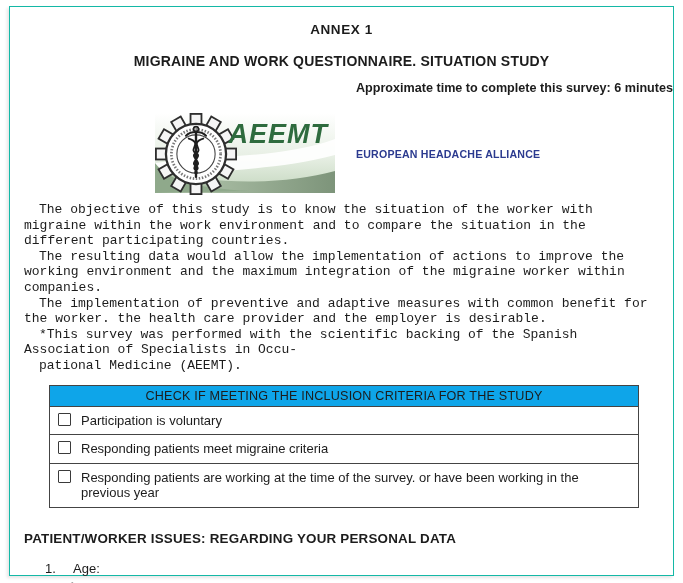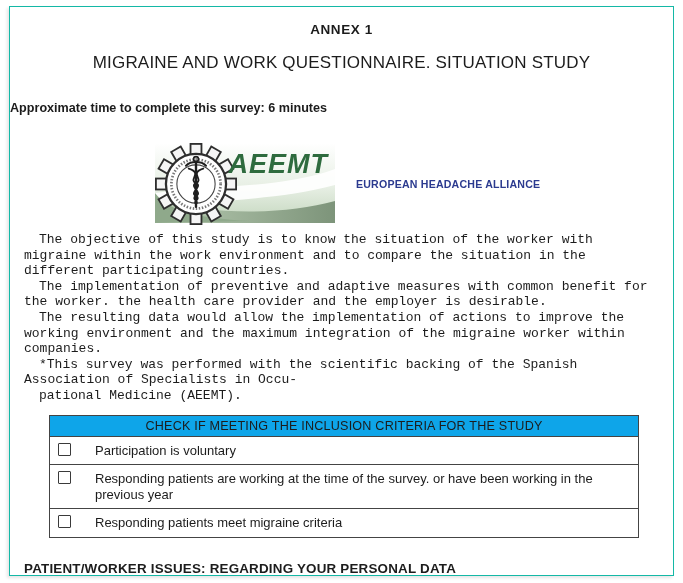--- a/index.html
+++ b/index.html
@@ -7,44 +7,44 @@
   .canvas{
     position:relative;width:683px;height:583px;background:#ffffff;
     font-family:"Liberation Sans","DejaVu Sans",sans-serif;color:#1c1c1c;overflow:hidden;
   }
   .page{
     position:absolute;top:6px;left:9px;right:9px;bottom:7px;
     background:#ffffff;border:1px solid #14b8a6;
     box-shadow:-2px 2px 3px rgba(0,0,0,0.10);
   }
   .h-annex{margin:15px 0 0;text-align:center;font-size:13.5px;font-weight:bold;letter-spacing:.6px;}
-  .h-title{margin:16px 0 0;text-align:center;font-size:17px;font-weight:normal;letter-spacing:.2px;}
-  .h-time{margin:28px 0 0;text-align:left;font-size:12.6px;font-weight:bold;}
+  .h-title{margin:16px 0 0;text-align:center;font-size:14px;font-weight:bold;letter-spacing:.2px;}
+  .h-time{margin:12px 0 0;text-align:right;font-size:12.6px;font-weight:bold;}
 
-  .logo-row{margin-top:27px;display:flex;justify-content:center;align-items:center;gap:21px;height:82px;}
+  .logo-row{margin-top:17px;display:flex;justify-content:center;align-items:center;gap:21px;height:82px;}
   .aeemt-box{position:relative;width:180px;height:80px;overflow:visible;}
   .aeemt-bg{position:absolute;inset:0;}
   .aeemt-gear{position:absolute;left:0;top:0;}
   .aeemt-text{position:absolute;right:7px;top:6px;font-size:27px;font-weight:bold;font-style:italic;letter-spacing:1px;}
   .eha-box{display:flex;flex-direction:row;align-items:center;width:172px;}
   .eha-caption{font-size:10.6px;font-weight:bold;letter-spacing:.2px;white-space:nowrap;margin-top:1px;}
 
   .body-text{margin:8px 14px 0;font-size:13px;line-height:15.6px;font-family:Liberation Mono, monospace;}
   .body-text p{margin:0;text-indent:15px;}
   .footnote{margin-top:10px;}
   .footnote .fl{display:block;}
   .footnote .fl1{text-indent:15px;}
 
   .criteria{margin:11px 0 0 39px;width:590px;border:1.5px solid #444;border-collapse:collapse;}
   .criteria-header{
     height:21px;display:flex;align-items:center;justify-content:center;
     border-bottom:1.5px solid #444;font-size:12.6px;letter-spacing:.2px;
   }
   .criteria-row{
-    display:flex;align-items:flex-start;gap:24px;padding:5px 8px 6px 8px;
+    display:flex;align-items:flex-start;gap:10px;padding:5px 8px 6px 8px;
     border-bottom:1.5px solid #444;font-size:13px;line-height:15.5px;
   }
   .criteria-row:last-child{border-bottom:none;}
   .checkbox{
     flex:0 0 auto;width:13px;height:13px;margin-top:1px;background:#fff;
     border:1.5px solid #3a3a3a;border-radius:1px;cursor:pointer;
   }
   .row-label{padding-top:1px;}
   .row-label .wrap{display:block;max-width:520px;}
 
@@ -138,43 +138,43 @@
             <use href="#star" x="41.4" y="44.8"></use>
             <use href="#star" x="49.1" y="44.1"></use>
           </g>
         </svg>
         <span class="eha-caption" style="color:#2b3a8f;">EUROPEAN HEADACHE ALLIANCE</span>
       </div>
     </div>
 
     <div class="body-text">
       <p>The objective of this study is to know the situation of the worker with migraine within the work environment and to compare the situation in the different participating countries.</p>
+      <p>The resulting data would allow the implementation of actions to improve the working environment and the maximum integration of the migraine worker within companies.</p>
       <p>The implementation of preventive and adaptive measures with common benefit for the worker. the health care provider and the employer is desirable.</p>
-      <p>The resulting data would allow the implementation of actions to improve the working environment and the maximum integration of the migraine worker within companies.</p>
       <p class="footnote">
         <span class="fl fl1">*This survey was performed with the scientific backing of the Spanish Association of Specialists in Occu-</span>
         <span class="fl">pational Medicine (AEEMT).</span>
       </p>
     </div>
 
     <div class="criteria">
       <div class="criteria-header" style="background:#0ea5e9;">CHECK IF MEETING THE INCLUSION CRITERIA FOR THE STUDY</div>
       <div class="criteria-row">
         <span class="checkbox"></span>
         <span class="row-label">Participation is voluntary</span>
       </div>
       <div class="criteria-row">
         <span class="checkbox"></span>
+        <span class="row-label">Responding patients meet migraine criteria</span>
+      </div>
+      <div class="criteria-row">
+        <span class="checkbox"></span>
         <span class="row-label">
             <span class="wrap">Responding patients are working at the time of the survey. or have been working in the previous year</span>
           </span>
-      </div>
-      <div class="criteria-row">
-        <span class="checkbox"></span>
-        <span class="row-label">Responding patients meet migraine criteria</span>
       </div>
     </div>
 
     <div class="section-heading">PATIENT/WORKER ISSUES: REGARDING YOUR PERSONAL DATA</div>
 
     <div class="question">
       <div class="q-line">
         <span class="q-num">1.</span>
         <span>Age:</span>
       </div>

